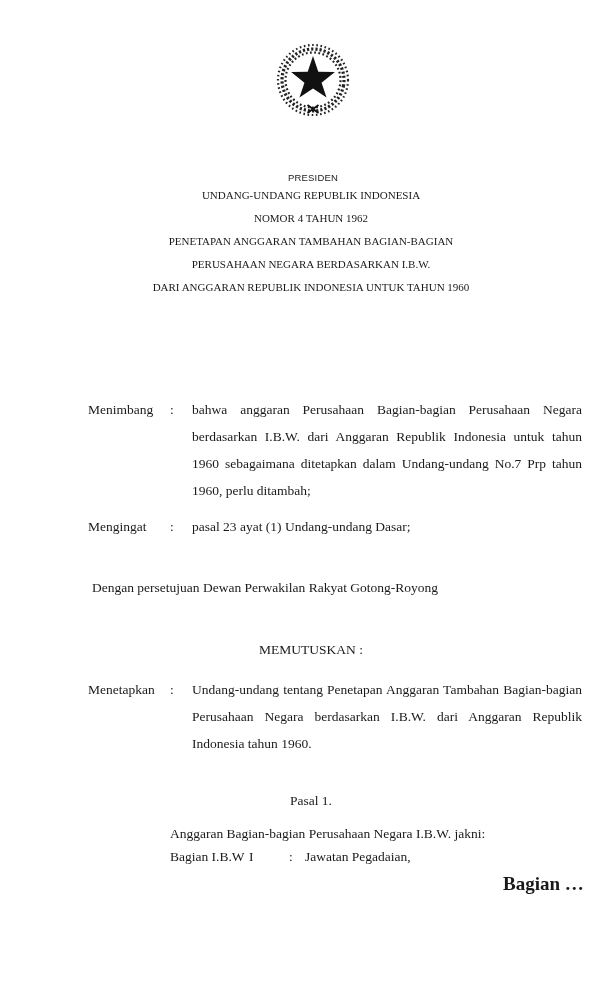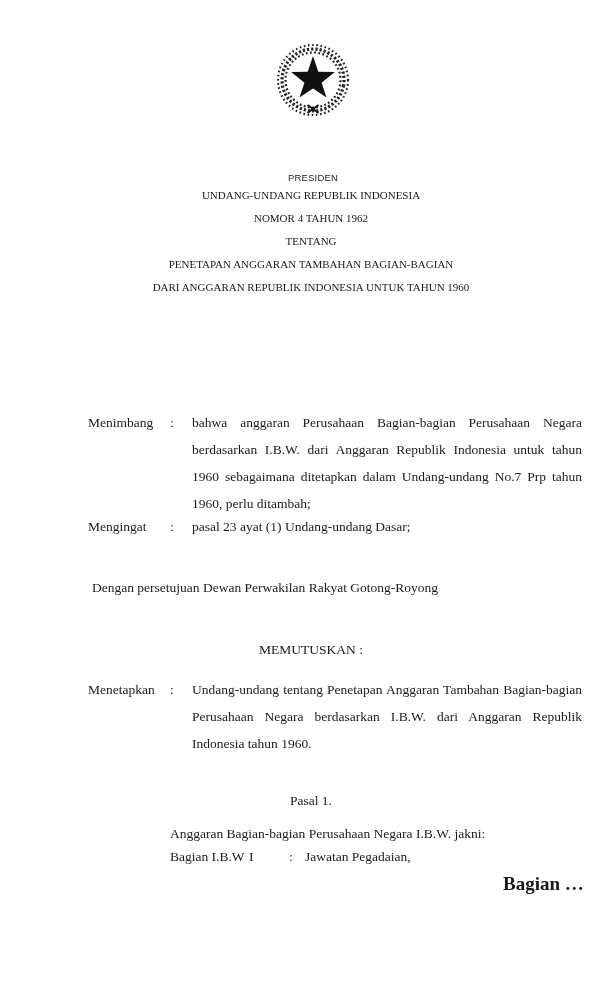--- a/index.html
+++ b/index.html
@@ -71,27 +71,27 @@
     </svg>
   </div>
 
   <div class="agency">
     <div>PRESIDEN</div>
   </div>
 
   <div class="title-block">
     <div>UNDANG-UNDANG REPUBLIK INDONESIA</div>
     <div>NOMOR 4 TAHUN 1962</div>
-    <div>TENTANG</div>
     <div>PENETAPAN ANGGARAN TAMBAHAN BAGIAN-BAGIAN</div>
+    <div>PERUSAHAAN NEGARA BERDASARKAN I.B.W.</div>
     <div>DARI ANGGARAN REPUBLIK INDONESIA UNTUK TAHUN 1960</div>
   </div>
 
 
-  <div class="clause" style="top:409px">
+  <div class="clause" style="top:396px">
     <span class="clabel">Menimbang</span>
     <span class="ccolon">:</span>
     <div class="ctext">bahwa anggaran Perusahaan Bagian-bagian Perusahaan Negara berdasarkan I.B.W. dari Anggaran Republik Indonesia untuk tahun 1960 sebagaimana ditetapkan dalam Undang-undang No.7 Prp tahun 1960, perlu ditambah;</div>
   </div>
 
   <div class="clause" style="top:513px">
     <span class="clabel">Mengingat</span>
     <span class="ccolon">:</span>
     <div class="ctext">pasal 23 ayat (1) Undang-undang Dasar;</div>
   </div>

